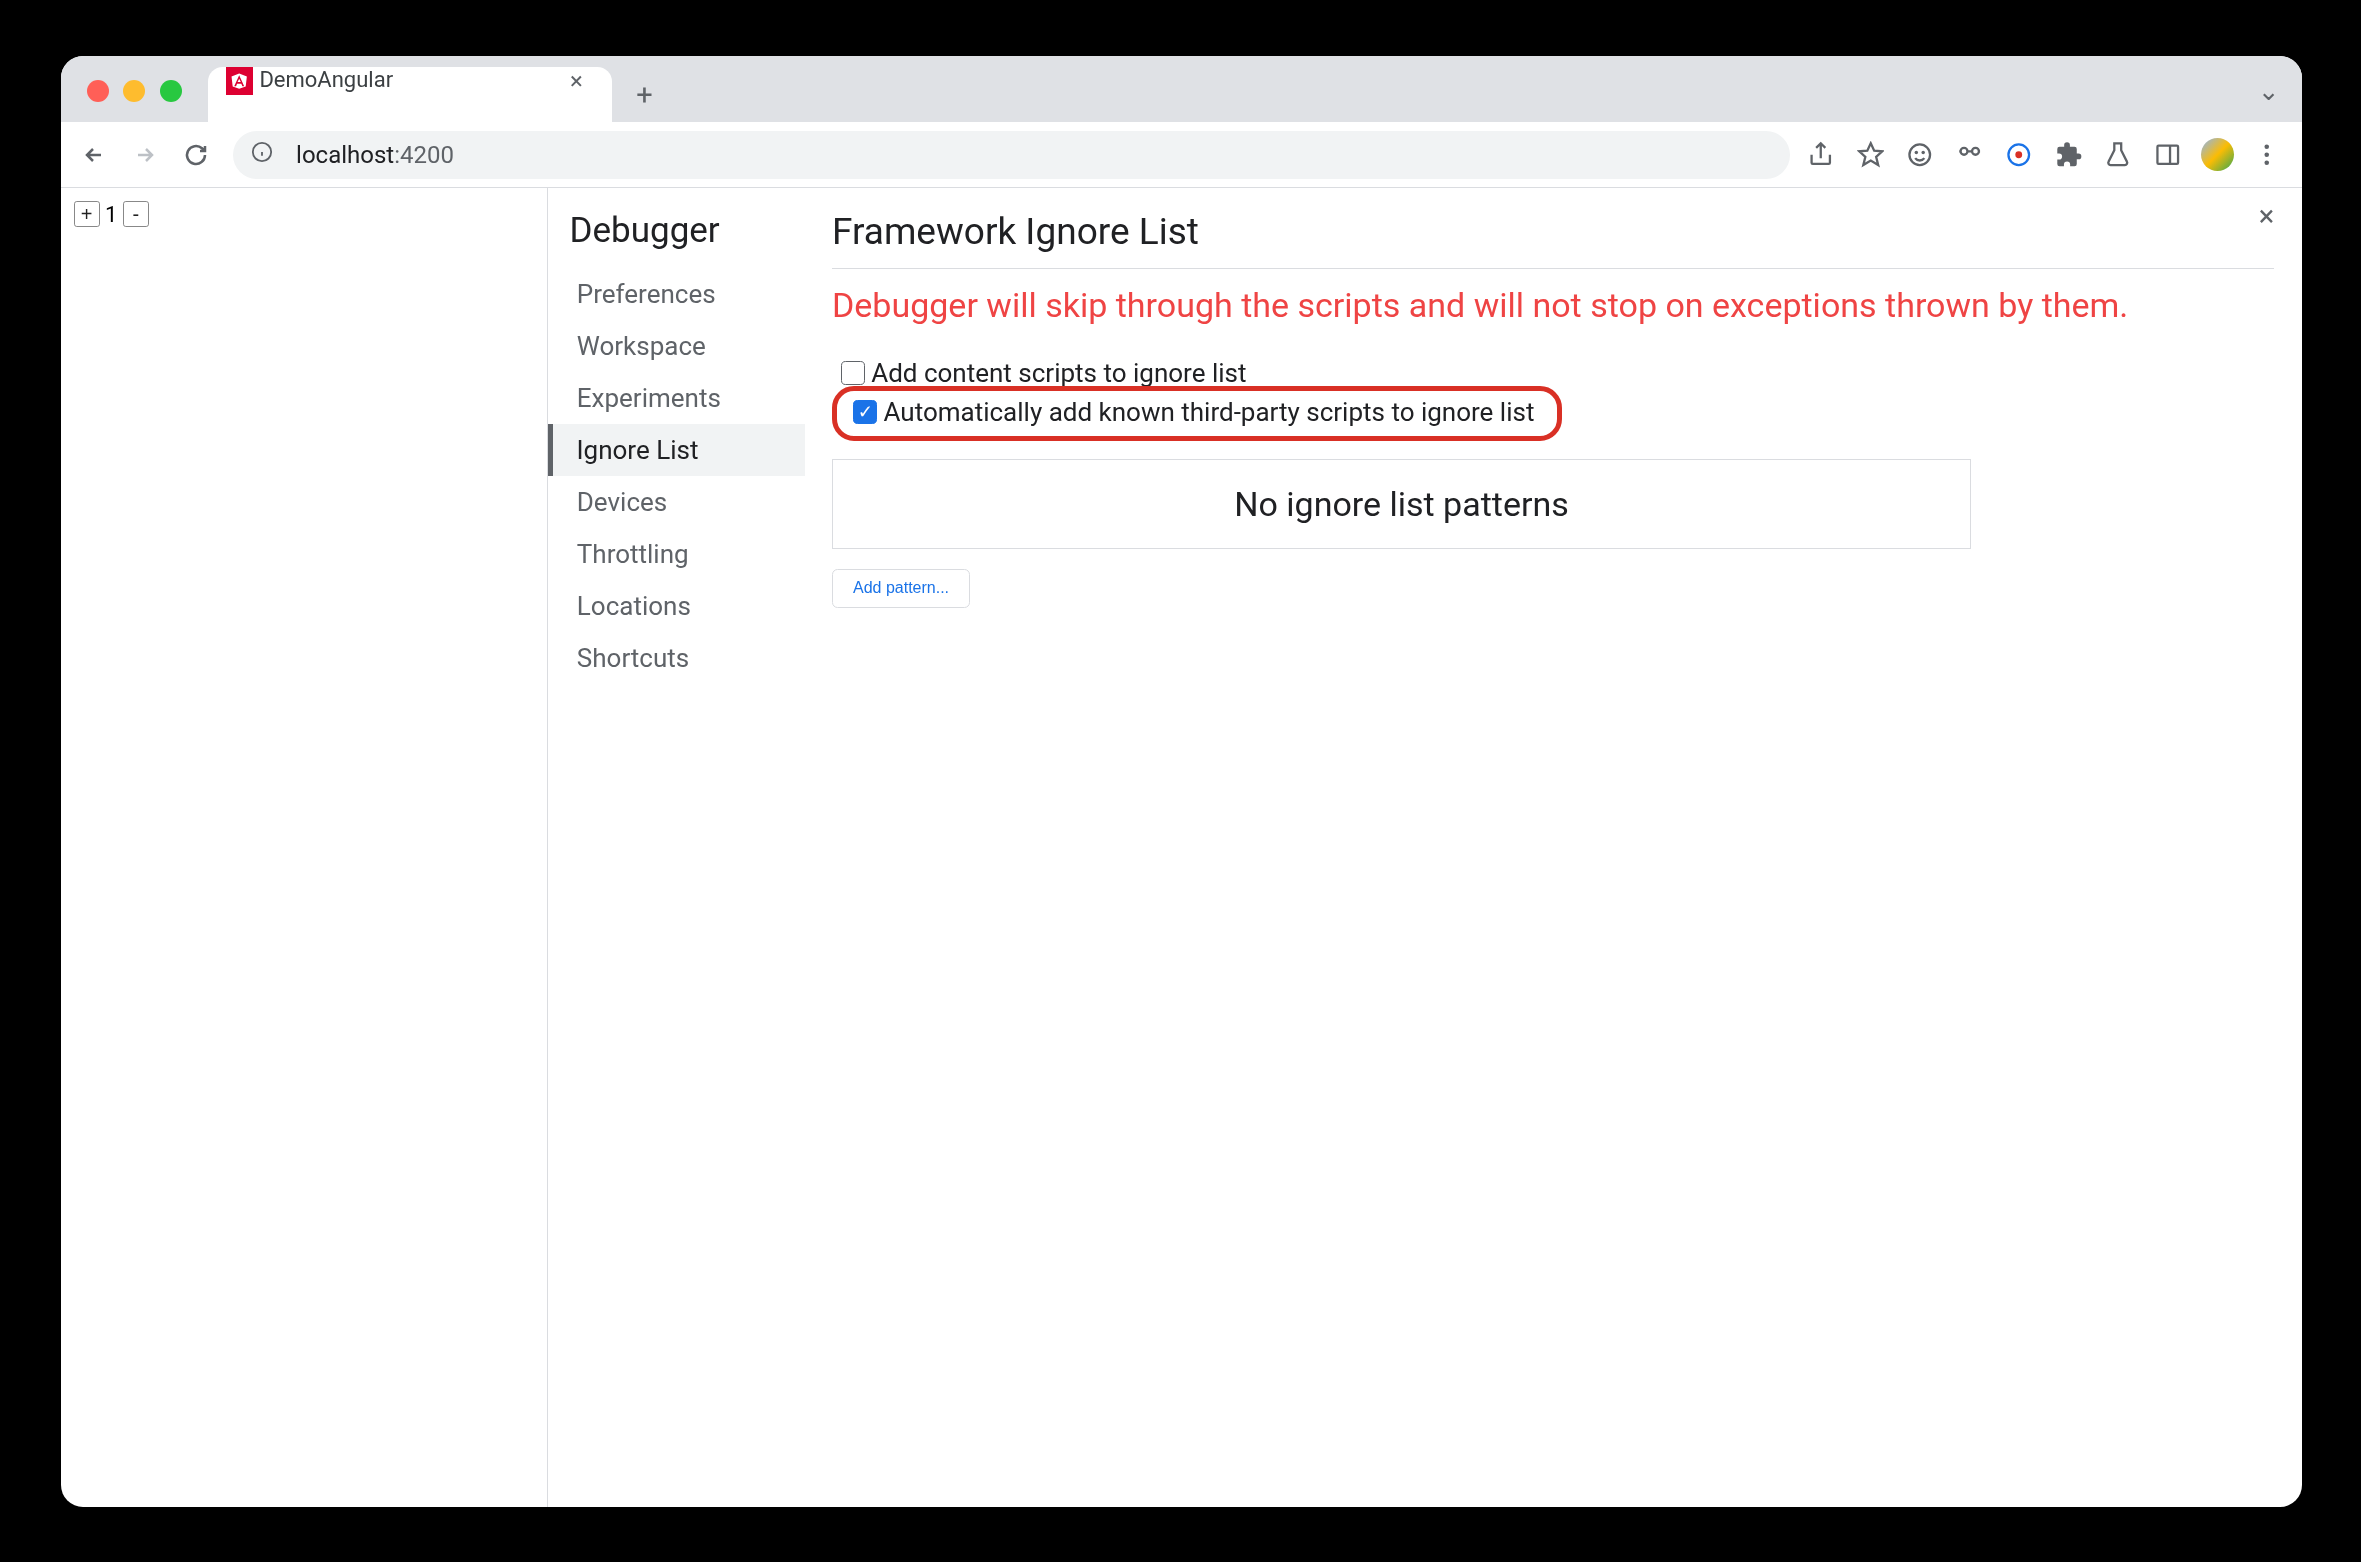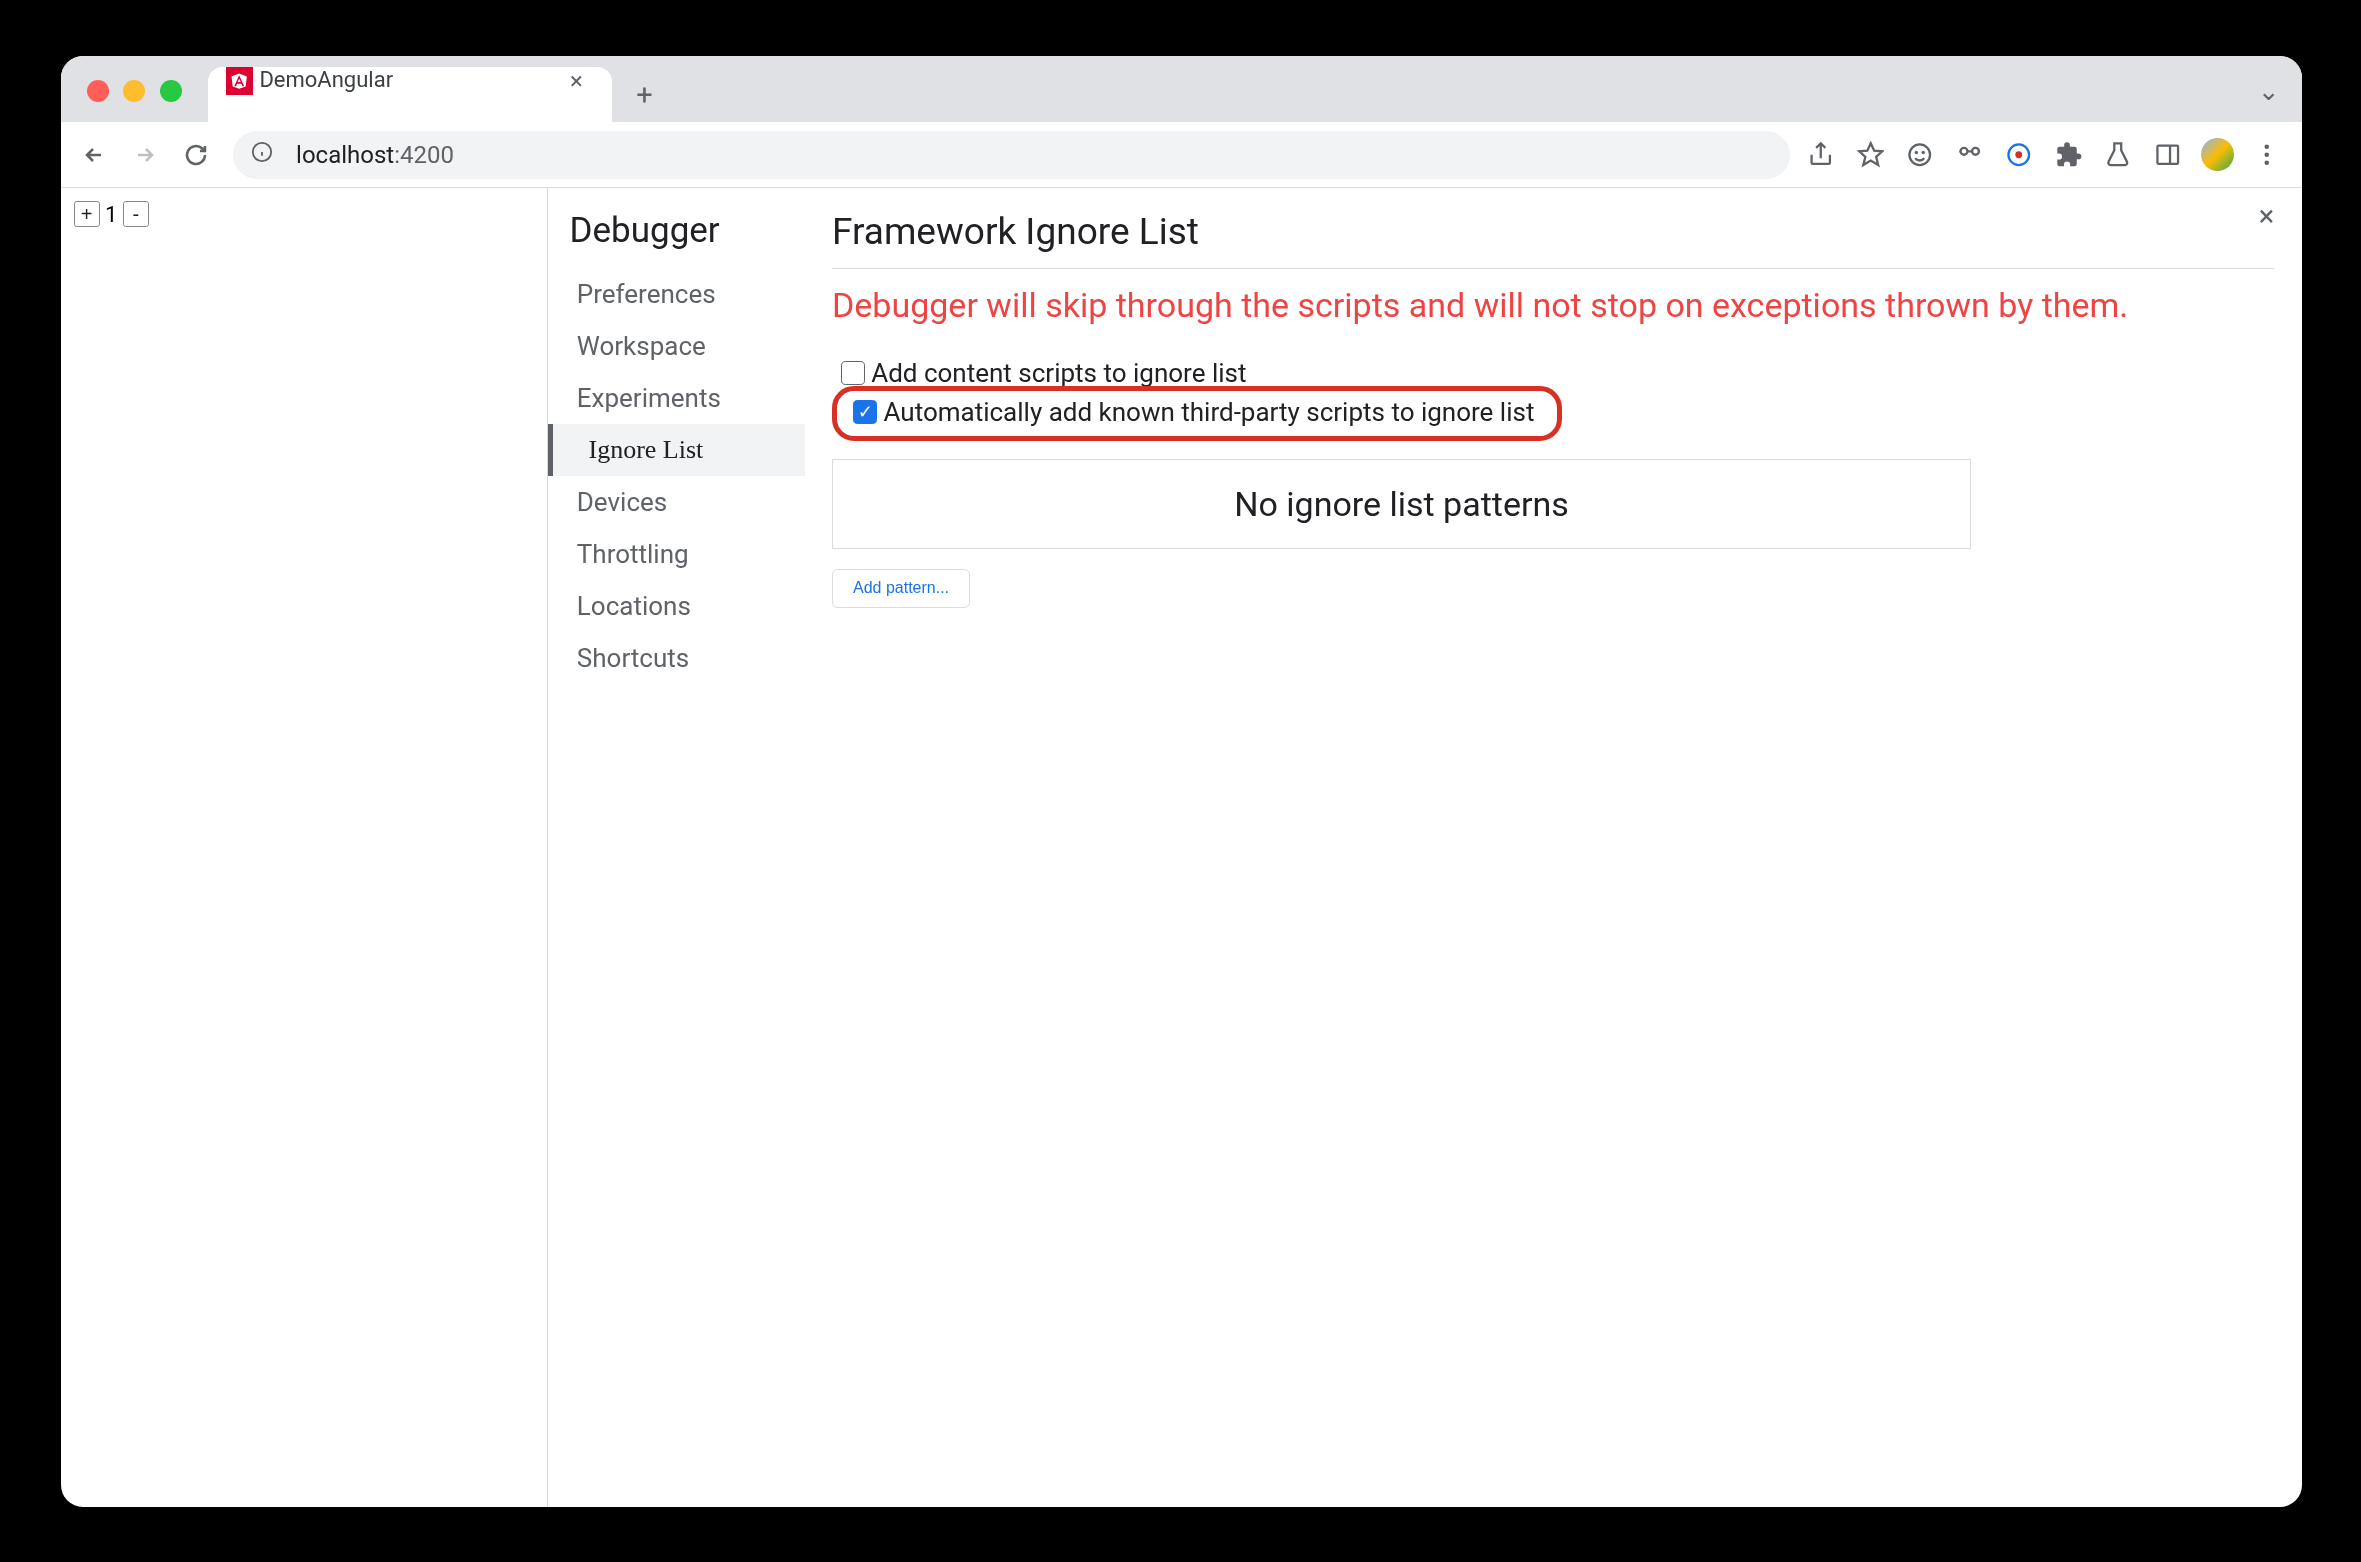--- a/index.html
+++ b/index.html
@@ -153,22 +153,21 @@
   font-size: 26px;
   color: #5f6368;
   padding: 11px 0 11px 7.3px;
   cursor: pointer;
 }
 .dt-menu li.active {
   color: #202124;
   background: #f1f3f4;
   border-left: 5.5px solid #5f6368;
   margin-left: -22px;
-  padding-left: 36px;
-  font-family: Liberation Serif, serif;
+  padding-left: 24px;
 }
 .dt-main {
   flex: 1;
   padding: 22px 27.5px 0 27.5px;
 }
 .dt-main h1 {
   font-size: 37px;
   color: #202124;
   font-weight: 400;
   border-bottom: 0.9px solid #dadce0;

